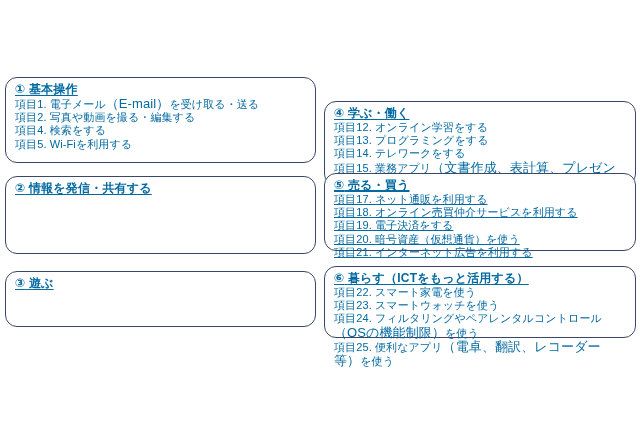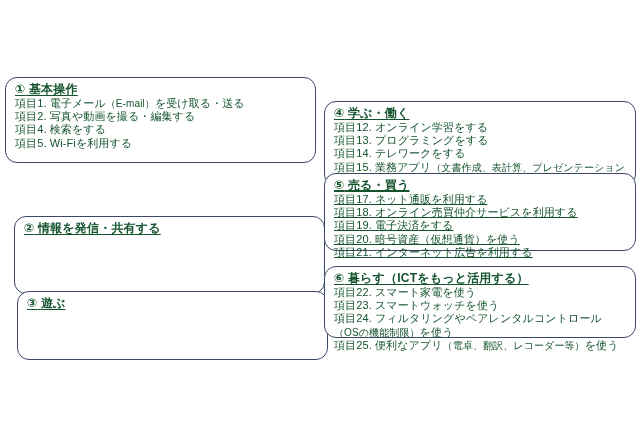--- a/index.html
+++ b/index.html
@@ -2,53 +2,53 @@
 <html><head>
 <meta charset="utf-8">
 <style>
   html,body{margin:0;padding:0;background:#ffffff;}
   .canvas{
     position:relative;
     width:640px;height:430px;
     background:#ffffff;
     overflow:hidden;
     font-family:"Liberation Sans","DejaVu Sans",sans-serif;
-    color:#14532d;
+    color:#0369a1;
   }
   .box{
     position:absolute;
     box-sizing:border-box;
     background:#ffffff;
     border:1.5px solid #3b4766;
     border-radius:12px;
     padding:4px 9px 3px 9px;
   }
   .b1{left:5px;  top:77px;  width:311px; height:86px;}
-  .b2{left:14px;  top:176px; width:311px; height:78px;margin-top:40px;}
-  .b3{left:17px;  top:271px; width:311px; height:69px;margin-top:20px;}
+  .b2{left:5px;  top:176px; width:311px; height:78px;}
+  .b3{left:5px;  top:271px; width:311px; height:56px;}
   .b4{left:324px;top:77px;  width:312px; height:85px;margin-top:24px;}
   .b5{left:324px;top:173px; width:312px; height:78px;text-decoration:underline;}
   .b6{left:324px;top:266px; width:312px; height:72px;}
   .box-title{
     font-size:12px;
     font-weight:bold;
     line-height:14px;
     text-decoration:underline;
     text-underline-offset:2px;
     margin-bottom:1px;
     letter-spacing:0.2px;
     white-space:nowrap;
   }
   .box-items .item{
     font-size:11px;
     line-height:13.2px;
     letter-spacing:0.1px;
   }
   .box-items .item .small{
-    font-size:10px;
+    font-size:13px;
   }
 </style>
 </head>
 <body>
 
 <div class="canvas">
 
   <div class="box b1">
     <div class="box-title"><span>①</span> <span>基本操作</span></div>
     <div class="box-items">

